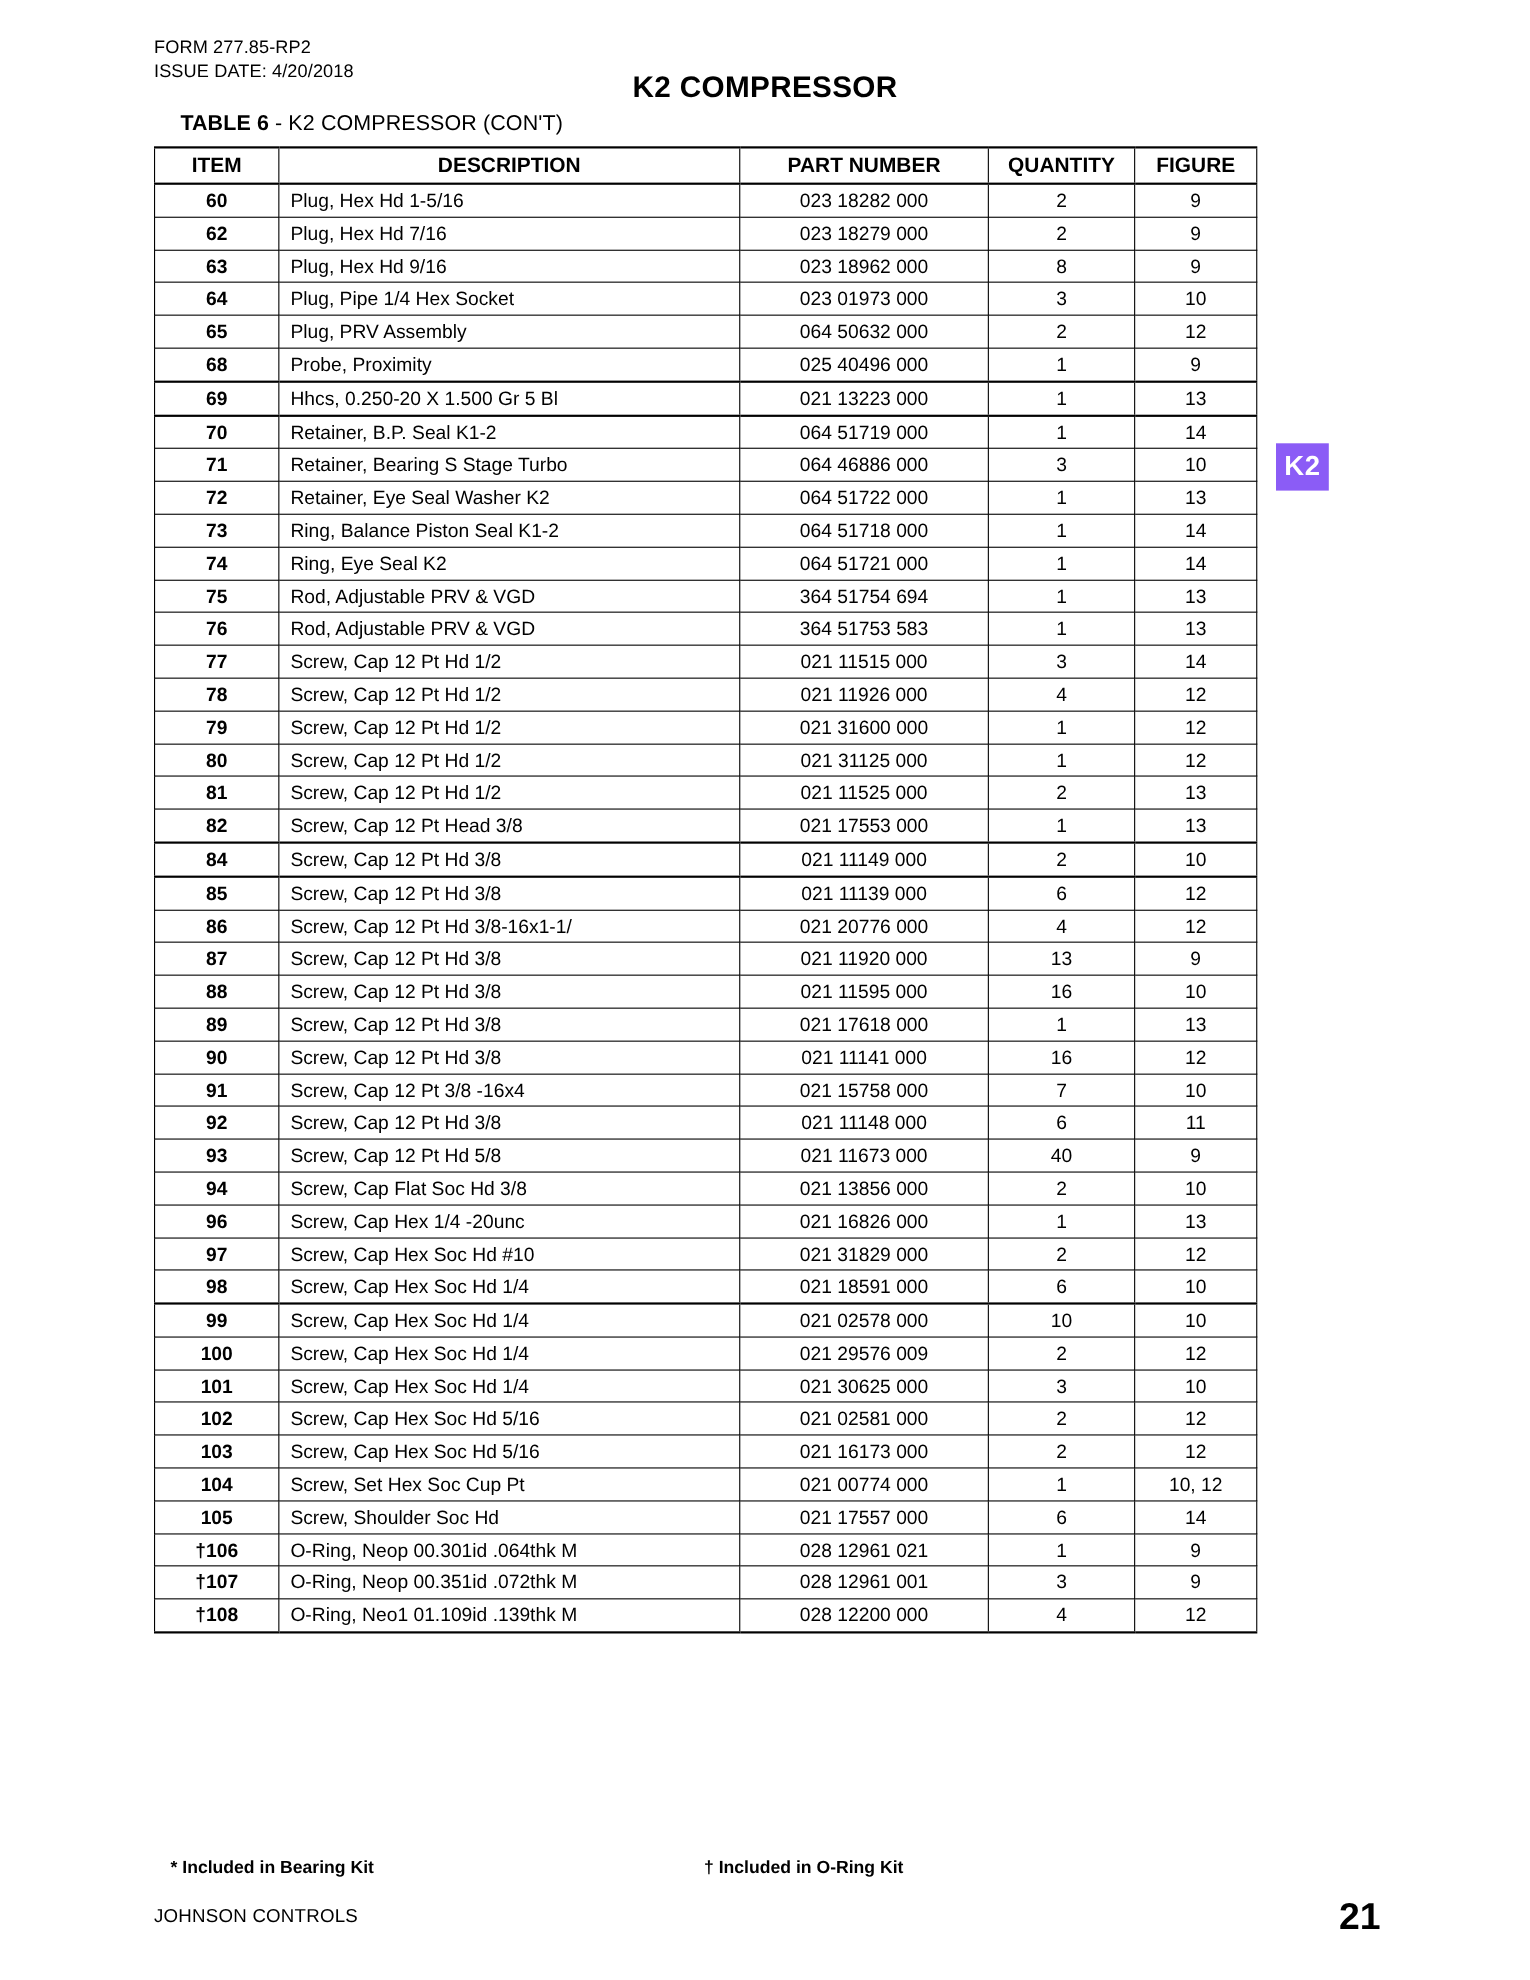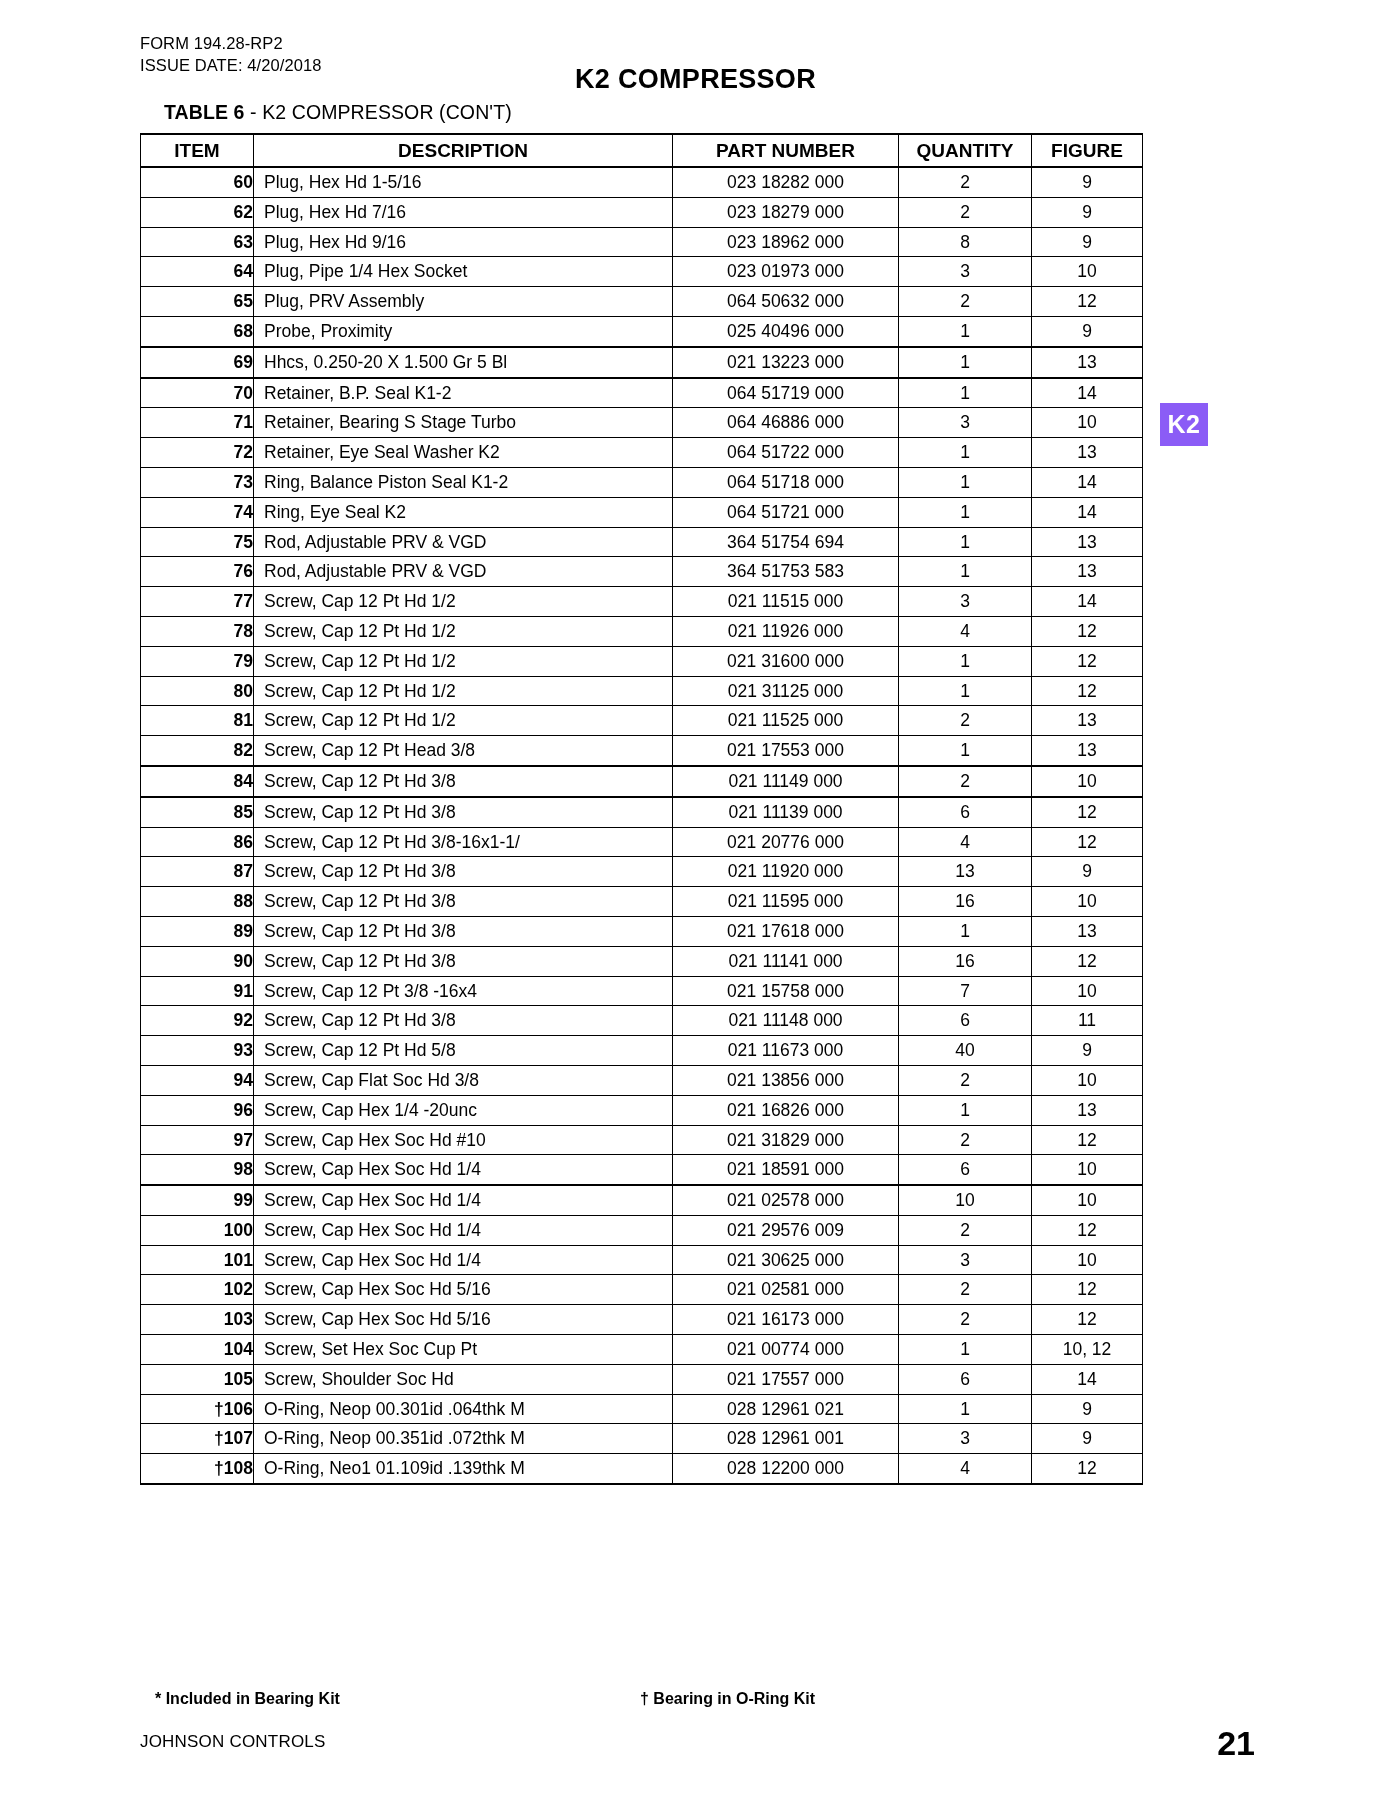--- a/index.html
+++ b/index.html
@@ -104,21 +104,21 @@
     font-weight: bold;
     font-size: 19px;
     text-align: center;
     height: 31px;
     line-height: 31px;
     border-top: 2.6px solid #000;
     border-bottom: 2.6px solid #000;
     margin-left: 32px;
   }
   table.parts tbody td.item {
-    text-align: right;
+    text-align: center;
     font-weight: bold;
   }
   table.parts tbody td.desc {
     text-align: left;
     padding-left: 10px;
   }
   table.parts tbody td.part,
   table.parts tbody td.qty,
   table.parts tbody td.fig {
     text-align: center;
@@ -163,21 +163,21 @@
     font-size: 34px;
     font-weight: bold;
   }
 </style>
 </head>
 <body>
 
 <div class="page">
 
   <div class="form-meta">
-    <div>FORM 194.28-RP2</div>
+    <div>FORM 277.85-RP2</div>
     <div>ISSUE DATE: 4/20/2018</div>
   </div>
 
   <div class="doc-title">K2 COMPRESSOR</div>
 
   <div class="table-caption">
     <b>TABLE 6</b><span> - K2 COMPRESSOR (CON'T)</span>
   </div>
 
   <div class="side-tab">
@@ -510,19 +510,19 @@
             <td class="part">028 12200 000</td>
             <td class="qty">4</td>
             <td class="fig">12</td>
           </tr>
         </tbody>
     </table>
   </div>
 
   <div class="kit-notes">
     <div class="kit-note bearing">* Included in Bearing Kit</div>
-    <div class="kit-note oring">† Bearing in O-Ring Kit</div>
+    <div class="kit-note oring">† Included in O-Ring Kit</div>
   </div>
 
   <div class="footer-brand">JOHNSON CONTROLS</div>
   <div class="footer-page">21</div>
 
 </div>
 
 </body></html>

